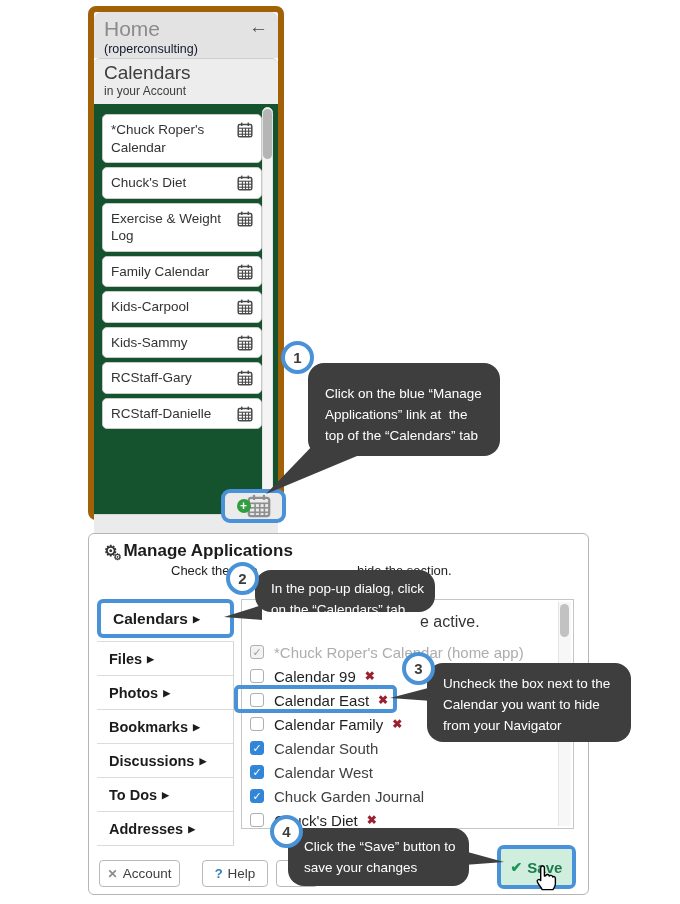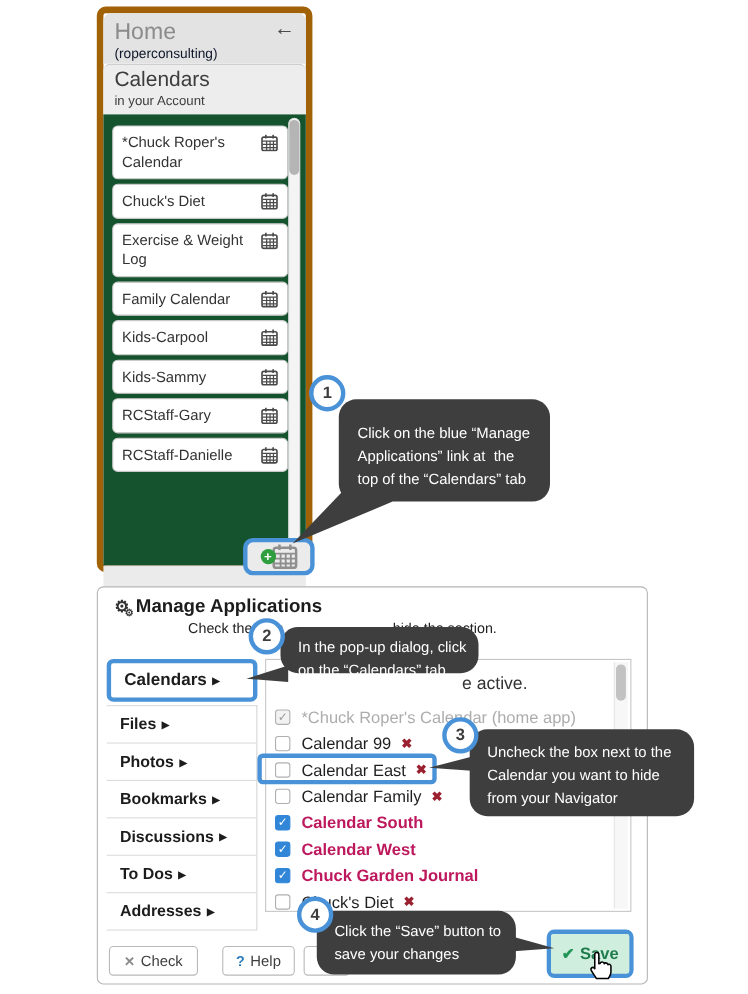--- a/index.html
+++ b/index.html
@@ -56,21 +56,21 @@
   .lb-header { position:absolute; left:178px; top:13px; font-size:16px; color:#333; }
   .lb-rows { position:absolute; left:0; top:40px; right:16px; }
   .lb-row { height:24px; display:flex; align-items:center; padding-left:8px; }
   .cbx { width:14px; height:14px; border-radius:3px; border:1px solid #b0b0b0; background:#fff; flex:none;
     display:flex; align-items:center; justify-content:center; font-size:11px; line-height:1; cursor:pointer; }
   .cbx.gray { background:#f2f2f2; color:#9a9a9a; }
   .cbx.blue { background:#3286d8; border-color:#3286d8; color:#fff; }
   .lb-lbl { margin-left:10px; font-size:15px; cursor:pointer; }
   .lbl-gray { color:#adadad; }
   .lbl-dark { color:#1f1f1f; }
-  .lbl-link { color:#be185d;font-weight:bold; }
+  .lbl-link { color:#404040; }
   .rm-x { margin-left:9px; font-size:12px; font-weight:bold; color:#9b2130; cursor:pointer; }
   .east-hl { position:absolute; left:145px; top:151px; width:163px; height:28px; border:4px solid #4a92d8; border-radius:5px; z-index:3; }
 
   .btn { position:absolute; top:326px; height:27px; border:1px solid #b9b9b9; border-radius:4px; background:#fff;
     display:flex; align-items:center; justify-content:center; font-size:13.5px; color:#3e3e3e; gap:5px; cursor:pointer; }
   .btn-cancel { left:10px; width:81px; }
   .btn-help { left:113px; width:66px; }
   .btn-hidden { left:187px; width:42px; }
   .x-ico { color:#8a8a8a; font-weight:bold; font-size:12px; }
   .q-ico { color:#2b7cbd; font-weight:bold; font-size:13px; }
@@ -273,21 +273,21 @@
           <span class="cbx"></span>
           <span class="lb-lbl lbl-dark">Chuck's Diet</span>
           <span class="rm-x">✖</span>
         </div>
       </div>
     </div>
     <div class="east-hl"></div>
 
     <div class="btn btn-cancel">
       <span class="x-ico">✕</span>
-      <span>Check</span>
+      <span>Account</span>
     </div>
     <div class="btn btn-help">
       <span class="q-ico">?</span>
       <span>Help</span>
     </div>
     <div class="btn btn-hidden"></div>
     <div class="save-outline">
       <div class="btn-save">
         <span class="save-check">✔</span>
         <span>Save</span>

